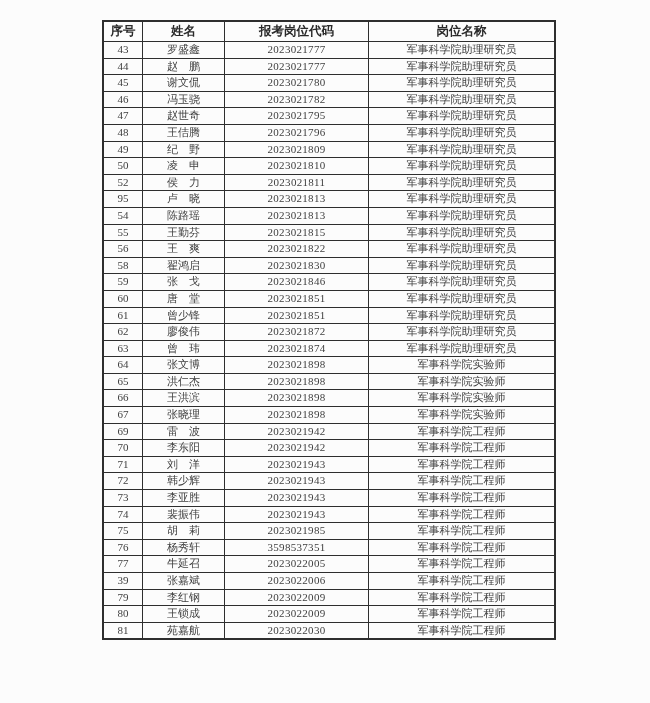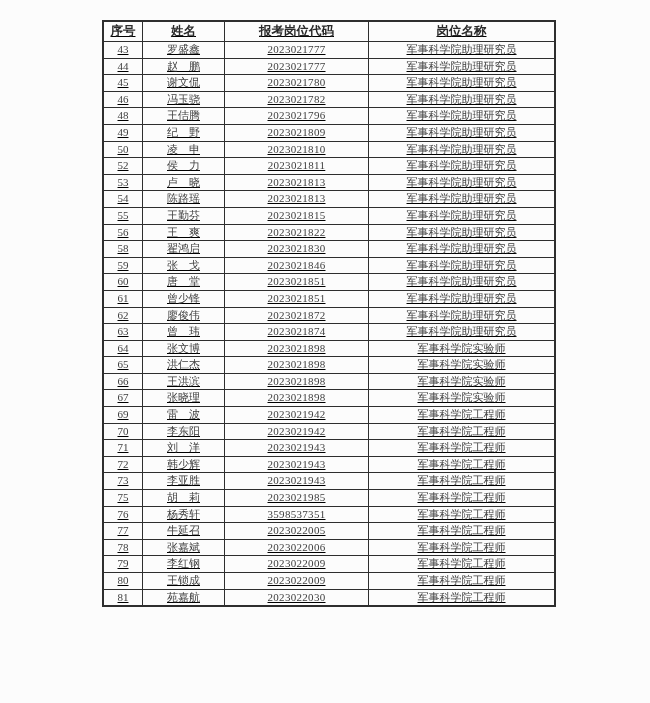--- a/index.html
+++ b/index.html
@@ -22,21 +22,20 @@
   .page {
     position: relative;
     width: 650px;
     height: 703px;
   }
   table.roster {
     border-collapse: collapse;
     table-layout: fixed;
     margin: 20px 0 0 102px;
     border: 2px solid var(--border);
-    text-decoration: underline;
   }
   table.roster th,
   table.roster td {
     border: 1px solid var(--border);
     padding: 0;
     text-align: center;
     vertical-align: middle;
     white-space: nowrap;
     overflow: hidden;
   }
@@ -101,20 +100,26 @@
           <td class="col-code">2023021780</td>
           <td class="col-position">军事科学院助理研究员</td>
         </tr>
         <tr>
           <td class="col-no">46</td>
           <td class="col-name">冯玉骁</td>
           <td class="col-code">2023021782</td>
           <td class="col-position">军事科学院助理研究员</td>
         </tr>
         <tr>
+          <td class="col-no">47</td>
+          <td class="col-name">赵世奇</td>
+          <td class="col-code">2023021795</td>
+          <td class="col-position">军事科学院助理研究员</td>
+        </tr>
+        <tr>
           <td class="col-no">48</td>
           <td class="col-name">王佶腾</td>
           <td class="col-code">2023021796</td>
           <td class="col-position">军事科学院助理研究员</td>
         </tr>
         <tr>
           <td class="col-no">49</td>
           <td class="col-name">纪　野</td>
           <td class="col-code">2023021809</td>
           <td class="col-position">军事科学院助理研究员</td>
@@ -125,21 +130,21 @@
           <td class="col-code">2023021810</td>
           <td class="col-position">军事科学院助理研究员</td>
         </tr>
         <tr>
           <td class="col-no">52</td>
           <td class="col-name">侯　力</td>
           <td class="col-code">2023021811</td>
           <td class="col-position">军事科学院助理研究员</td>
         </tr>
         <tr>
-          <td class="col-no">53</td>
+          <td class="col-no">95</td>
           <td class="col-name">卢　晓</td>
           <td class="col-code">2023021813</td>
           <td class="col-position">军事科学院助理研究员</td>
         </tr>
         <tr>
           <td class="col-no">54</td>
           <td class="col-name">陈路瑶</td>
           <td class="col-code">2023021813</td>
           <td class="col-position">军事科学院助理研究员</td>
         </tr>
@@ -239,39 +244,45 @@
           <td class="col-code">2023021943</td>
           <td class="col-position">军事科学院工程师</td>
         </tr>
         <tr>
           <td class="col-no">73</td>
           <td class="col-name">李亚胜</td>
           <td class="col-code">2023021943</td>
           <td class="col-position">军事科学院工程师</td>
         </tr>
         <tr>
+          <td class="col-no">74</td>
+          <td class="col-name">裴振伟</td>
+          <td class="col-code">2023021943</td>
+          <td class="col-position">军事科学院工程师</td>
+        </tr>
+        <tr>
           <td class="col-no">75</td>
           <td class="col-name">胡　莉</td>
           <td class="col-code">2023021985</td>
           <td class="col-position">军事科学院工程师</td>
         </tr>
         <tr>
           <td class="col-no">76</td>
           <td class="col-name">杨秀轩</td>
           <td class="col-code">3598537351</td>
           <td class="col-position">军事科学院工程师</td>
         </tr>
         <tr>
           <td class="col-no">77</td>
           <td class="col-name">牛延召</td>
           <td class="col-code">2023022005</td>
           <td class="col-position">军事科学院工程师</td>
         </tr>
         <tr>
-          <td class="col-no">78</td>
+          <td class="col-no">39</td>
           <td class="col-name">张嘉斌</td>
           <td class="col-code">2023022006</td>
           <td class="col-position">军事科学院工程师</td>
         </tr>
         <tr>
           <td class="col-no">79</td>
           <td class="col-name">李红钢</td>
           <td class="col-code">2023022009</td>
           <td class="col-position">军事科学院工程师</td>
         </tr>

